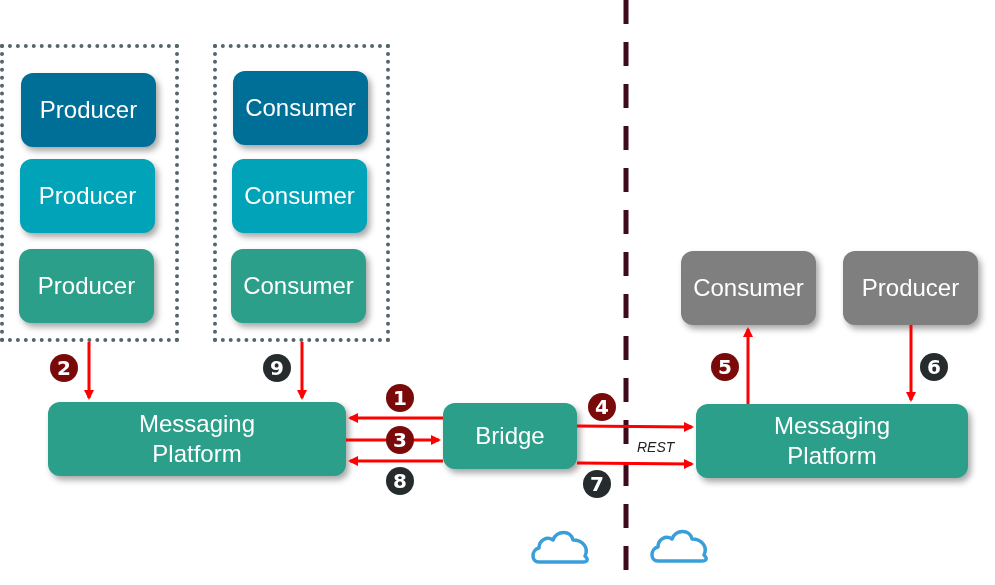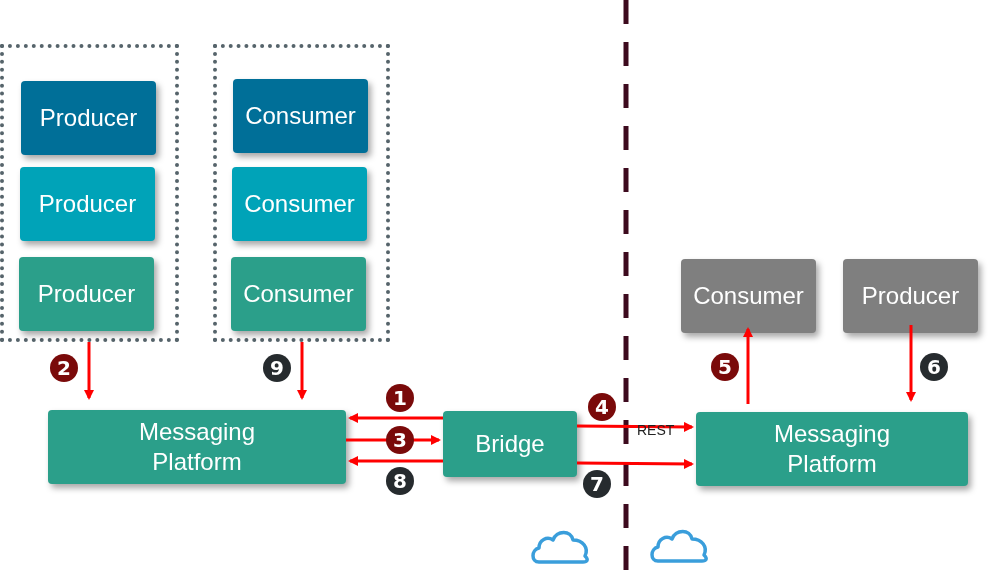--- a/index.html
+++ b/index.html
@@ -1,22 +1,22 @@
 <!DOCTYPE html>
 <html><head>
   <meta charset="utf-8">
   <style>
     html, body { margin: 0; padding: 0; background: #ffffff; }
     body { width: 995px; height: 585px; position: relative; overflow: hidden;
            font-family: "Liberation Sans", "DejaVu Sans", sans-serif; }
     .group-box { position: absolute; border: 4px dotted #56646b; box-sizing: border-box; }
-    .node { position: absolute; border-radius: 4px; color: #ffffff;
+    .node { position: absolute; border-radius: 12px; color: #ffffff;
             display: flex; align-items: center; justify-content: center; text-align: center;
             box-shadow: 3px 4px 6px rgba(0,0,0,0.35); box-sizing: border-box;
-            font-size: 24px; line-height: 30px; margin-top: 8px; }
+            font-size: 24px; line-height: 30px; }
     .node span { display: block; }
     .badge { position: absolute; width: 28px; height: 28px; border-radius: 50%;
              color: #ffffff; font-weight: bold; font-size: 20px;
              display: flex; align-items: center; justify-content: center;
              font-family: "DejaVu Sans", sans-serif; }
     .rest-label { position: absolute; font-size: 14px; color: #222; }
     svg.overlay { position: absolute; left: 0; top: 0; pointer-events: none; }
   </style>
 </head>
 <body>
@@ -91,21 +91,21 @@
   <line x1="911" y1="325" x2="911" y2="400" stroke="#ff0000" stroke-width="3" marker-end="url(#ah)"></line>
 
   <g transform="translate(533,528)">
     <path d="M6,34 C-2,34 -2,22 6,20 C6,12 14,8 20,12 C24,2 38,2 40,12 C50,12 56,20 52,28 C56,32 54,34 50,34 Z" fill="none" stroke="#3a9edb" stroke-width="3.5" stroke-linejoin="round"></path>
   </g>
   <g transform="translate(652,527)">
     <path d="M6,34 C-2,34 -2,22 6,20 C6,12 14,8 20,12 C24,2 38,2 40,12 C50,12 56,20 52,28 C56,32 54,34 50,34 Z" fill="none" stroke="#3a9edb" stroke-width="3.5" stroke-linejoin="round"></path>
   </g>
 </svg>
 
-<div class="rest-label" style="left:637px; top:422px;">REST</div>
+<div class="rest-label" style="left:637px; top:439px;font-style:italic;">REST</div>
 
 <div class="badge" style="left:386px; top:384px; background:#7a0a0a;">1</div>
 <div class="badge" style="left:50px; top:354px; background:#7a0a0a;">2</div>
 <div class="badge" style="left:386px; top:426px; background:#7a0a0a;">3</div>
 <div class="badge" style="left:588px; top:393px; background:#7a0a0a;">4</div>
 <div class="badge" style="left:711px; top:353px; background:#7a0a0a;">5</div>
 <div class="badge" style="left:920px; top:353px; background:#262b2e;">6</div>
 <div class="badge" style="left:583px; top:470px; background:#262b2e;">7</div>
 <div class="badge" style="left:386px; top:467px; background:#262b2e;">8</div>
 <div class="badge" style="left:263px; top:354px; background:#262b2e;">9</div>

